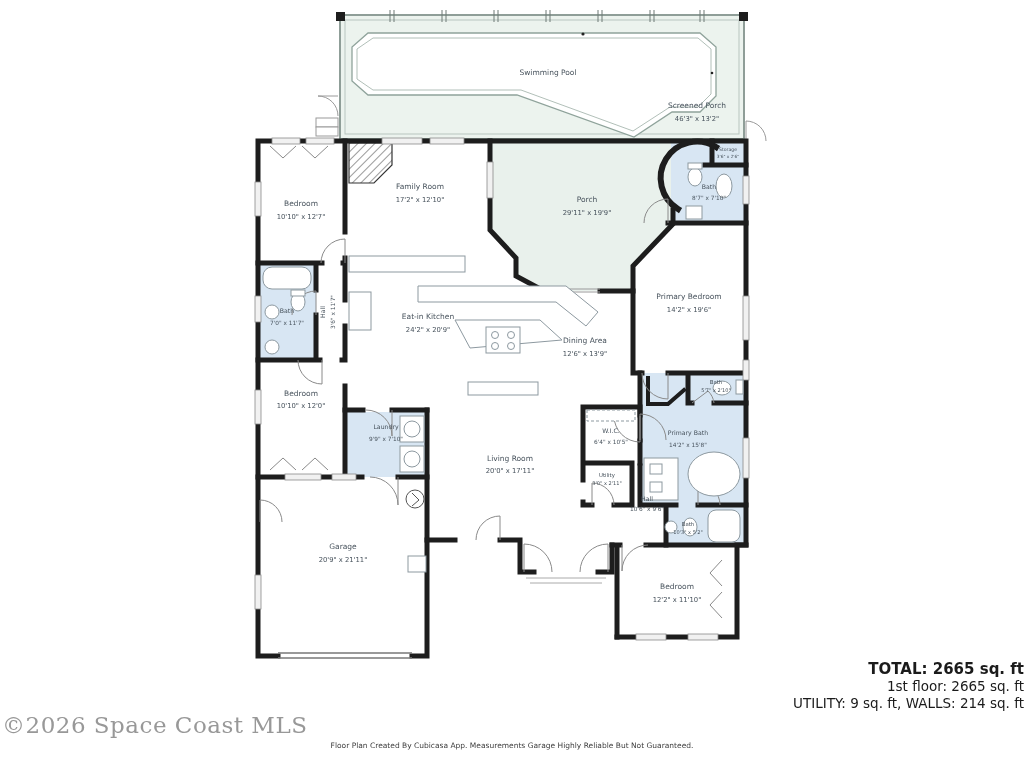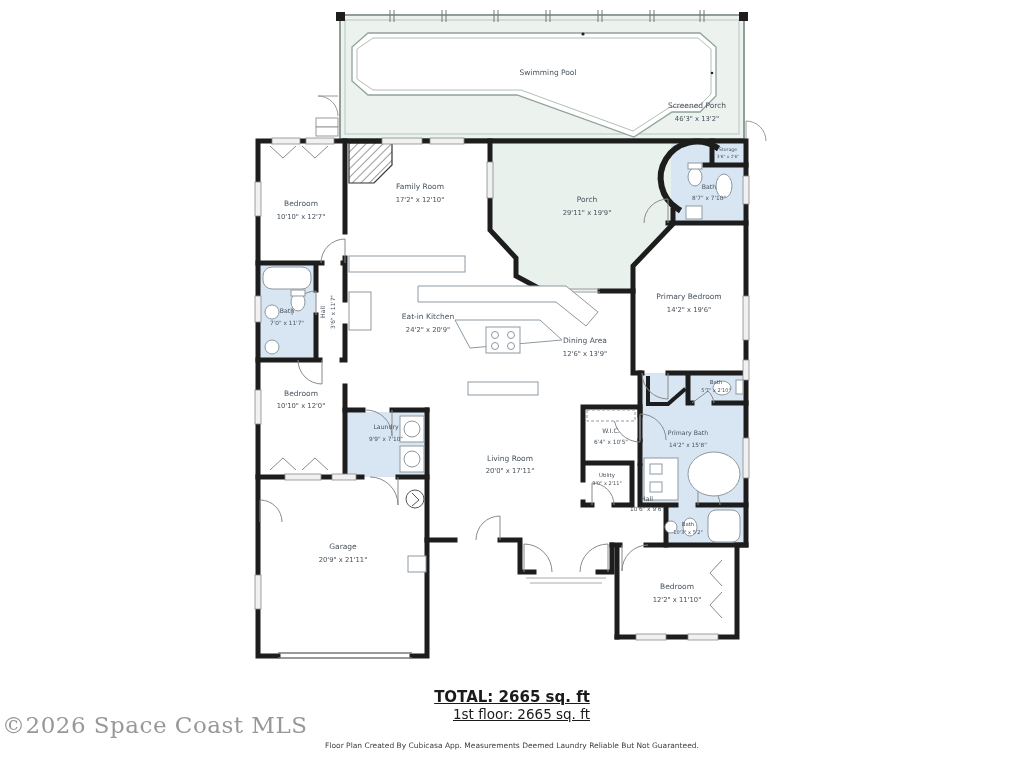--- a/index.html
+++ b/index.html
@@ -4,21 +4,21 @@
 <style>
   html,body{margin:0;padding:0;background:#fff;}
   .page{position:relative;width:1024px;height:768px;background:#fff;overflow:hidden;
         font-family:"DejaVu Sans",sans-serif;border-radius:22px;}
   .plan-svg{position:absolute;left:0;top:0;}
   .room-name{fill:#47525c;font-size:7.5px;text-anchor:middle;font-family:"DejaVu Sans",sans-serif;}
   .room-dims{fill:#47525c;font-size:6.8px;text-anchor:middle;font-family:"DejaVu Sans",sans-serif;}
   .sz6 .room-name{font-size:6.2px}.sz6 .room-dims{font-size:5.8px}
   .sz5 .room-name{font-size:5.4px}.sz5 .room-dims{font-size:5px}
   .sz4 .room-name{font-size:4.6px}.sz4 .room-dims{font-size:4.3px}
-  .summary{position:absolute;left:0;right:0;top:688px;text-align:center;color:#1b1b1b;text-decoration:underline;}
+  .summary{position:absolute;left:0;right:0;top:660px;text-align:right;color:#1b1b1b;}
   .summary .l1{font-size:15px;font-weight:bold;line-height:1.2;}
   .summary .l2,.summary .l3,.summary .l4{font-size:13.5px;line-height:1.25;margin-left:19px;}
   .footer{position:absolute;left:0;right:0;top:741px;text-align:center;font-size:7.5px;color:#3d3d3d;}
   .watermark{position:absolute;left:2px;top:712px;font-family:"DejaVu Serif",serif;
              font-size:23px;color:#828282;opacity:.82;letter-spacing:.5px;white-space:nowrap;}
 </style>
 </head>
 <body>
 
 <div class="page">
@@ -298,19 +298,20 @@
     <g>
       <text class="room-name" x="677" y="589">Bedroom</text>
       <text class="room-dims" x="677" y="602">12'2" x 11'10"</text>
         </g>
   </g>
 </svg>
 
 <div class="summary">
   <div class="l1">TOTAL: 2665 sq. ft</div>
   <div class="l2">1st floor: 2665 sq. ft</div>
+  <div class="l4">UTILITY: 9 sq. ft, WALLS: 214 sq. ft</div>
 </div>
 
 <div class="watermark">©2026 Space Coast MLS</div>
 
-<div class="footer">Floor Plan Created By Cubicasa App. Measurements Deemed Laundry Reliable But Not Guaranteed.</div>
+<div class="footer">Floor Plan Created By Cubicasa App. Measurements Garage Highly Reliable But Not Guaranteed.</div>
 
 </div>
 
 </body></html>

